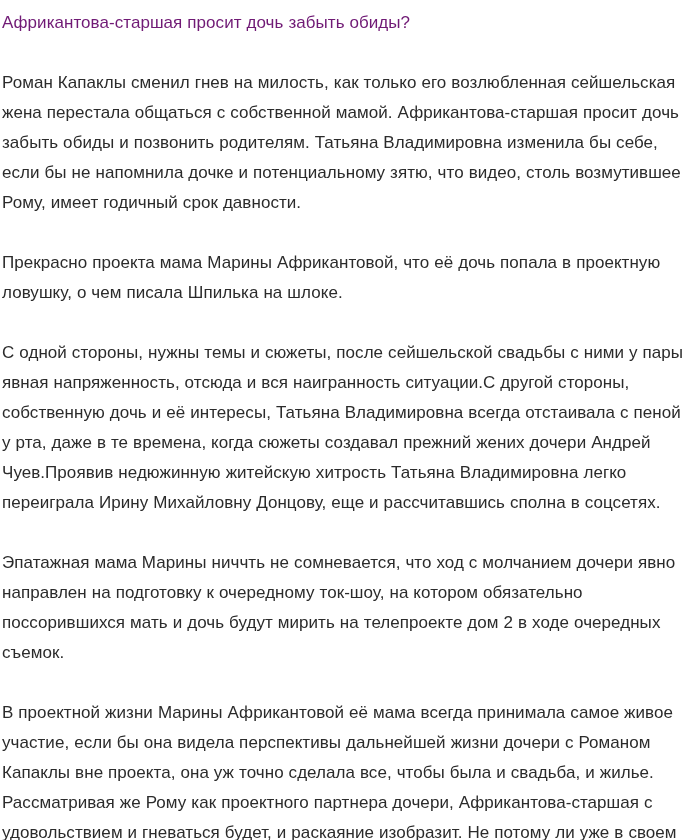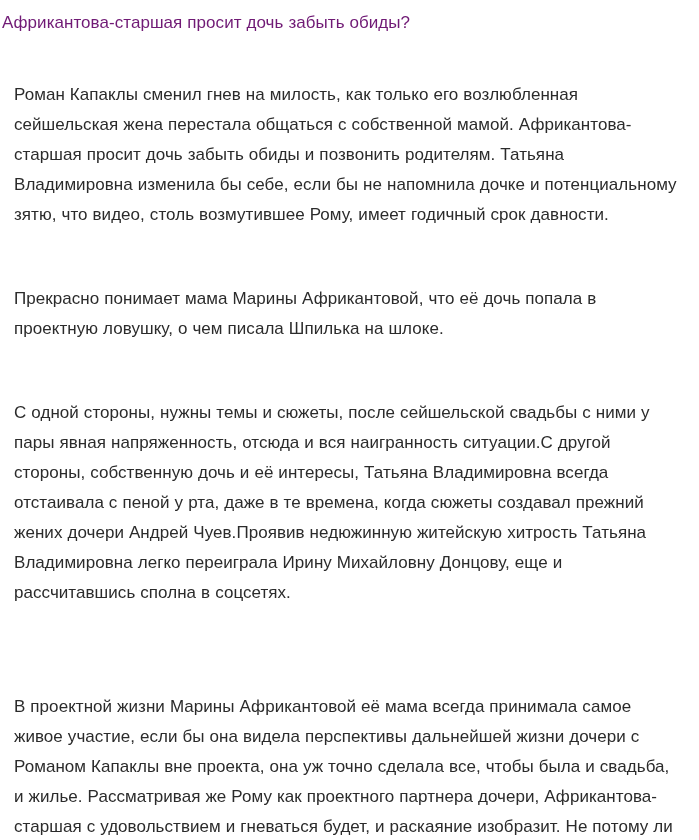--- a/index.html
+++ b/index.html
@@ -26,21 +26,21 @@
     word-spacing: 0.2px;
   }
   .headline {
     margin: 0;
     font-size: 17px;
     font-weight: 400;
     line-height: 30px;
     color: #701a75;
   }
   .para {
-    margin: 12px;
+    margin: 0;
     font-size: 17px;
     font-weight: 400;
     line-height: 30px;
     color: #2b2b2b;
   }
   .spacer {
     height: 30px;
     line-height: 30px;
     font-size: 17px;
   }
@@ -51,26 +51,27 @@
 <div class="article">
 
   <p class="headline">Африкантова-старшая просит дочь забыть обиды?</p>
 
   <div class="spacer">&nbsp;</div>
 
   <p class="para">Роман Капаклы сменил гнев на милость, как только его возлюбленная сейшельская жена перестала общаться с собственной мамой. Африкантова-старшая просит дочь забыть обиды и позвонить родителям. Татьяна Владимировна изменила бы себе, если бы не напомнила дочке и потенциальному зятю, что видео, столь возмутившее Рому, имеет годичный срок давности.</p>
 
   <div class="spacer">&nbsp;</div>
 
-  <p class="para">Прекрасно понимает мама Марины Африкантовой, что её дочь попала в проектную ловушку, о чем писала Шпилька на шлоке.</p>
+  <p class="para">Прекрасно проекта мама Марины Африкантовой, что её дочь попала в проектную ловушку, о чем писала Шпилька на шлоке.</p>
 
   <div class="spacer">&nbsp;</div>
 
   <p class="para">С одной стороны, нужны темы и сюжеты, после сейшельской свадьбы с ними у пары явная напряженность, отсюда и вся наигранность ситуации.С другой стороны, собственную дочь и её интересы, Татьяна Владимировна всегда отстаивала с пеной у рта, даже в те времена, когда сюжеты создавал прежний жених дочери Андрей Чуев.Проявив недюжинную житейскую хитрость Татьяна Владимировна легко переиграла Ирину Михайловну Донцову, еще и рассчитавшись сполна в соцсетях.</p>
 
   <div class="spacer">&nbsp;</div>
 
+  <p class="para">Эпатажная мама Марины ниччть не сомневается, что ход с молчанием дочери явно направлен на подготовку к очередному ток-шоу, на котором обязательно поссорившихся мать и дочь будут мирить на телепроекте дом 2 в ходе очередных съемок.</p>
 
   <div class="spacer">&nbsp;</div>
 
   <p class="para">В проектной жизни Марины Африкантовой её мама всегда принимала самое живое участие, если бы она видела перспективы дальнейшей жизни дочери с Романом Капаклы вне проекта, она уж точно сделала все, чтобы была и свадьба, и жилье. Рассматривая же Рому как проектного партнера дочери, Африкантова-старшая с удовольствием и гневаться будет, и раскаяние изобразит. Не потому ли уже в своем блоге Роман Капаклы готов принять будущую тещу такую как она есть? Или все прекрасно понимают, что эти военные действия пока идут исключительно ради шоу?</p>
 
 </div>
 
 </body></html>

